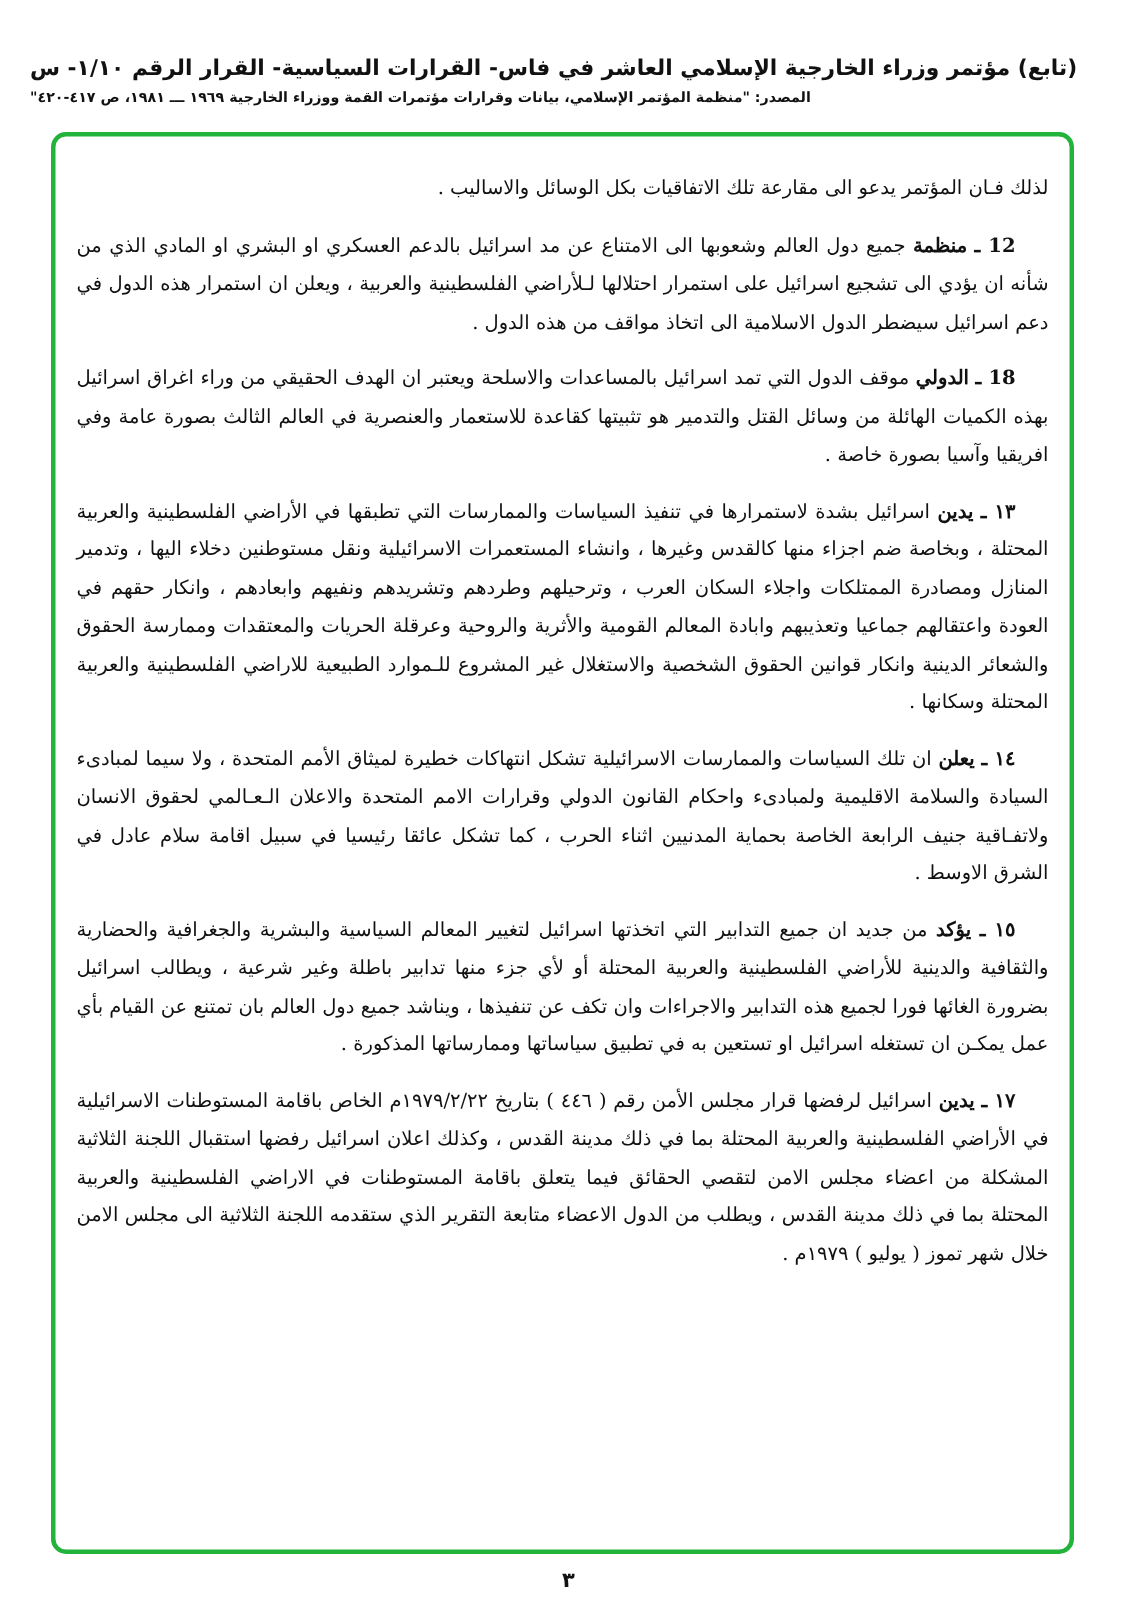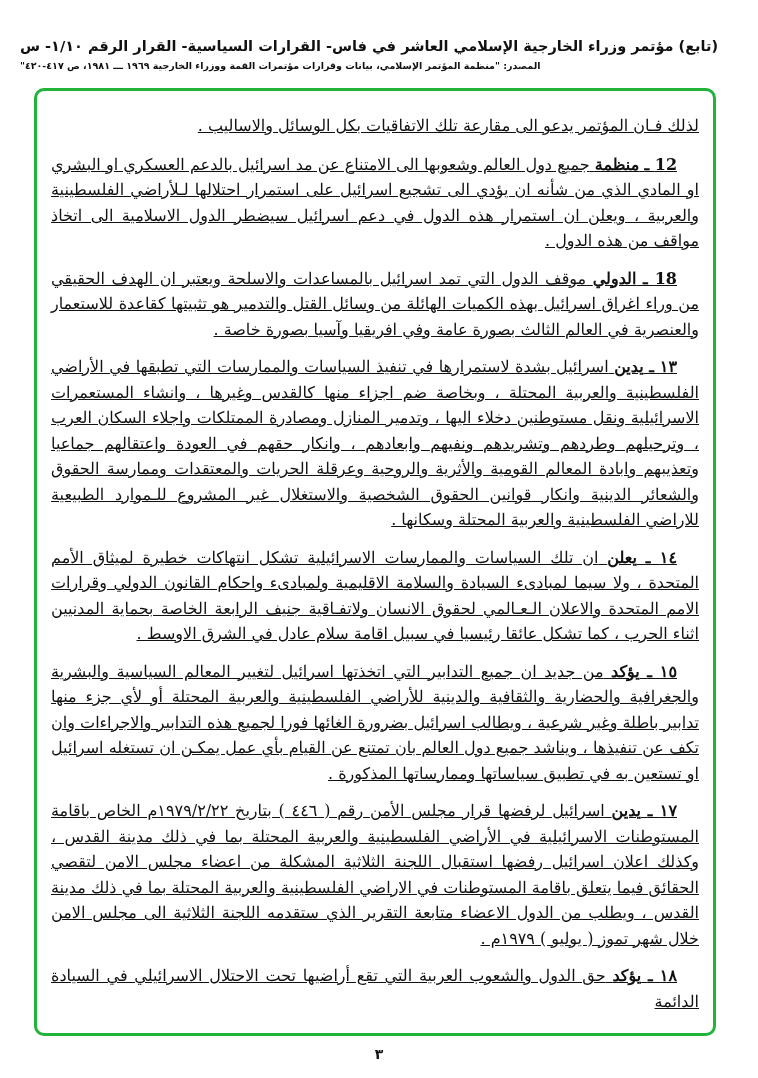--- a/index.html
+++ b/index.html
@@ -19,22 +19,22 @@
   .header .source {
     font-family: "DejaVu Sans", "Liberation Sans", sans-serif;
     font-weight: bold; font-size: 9.5px; line-height: 16px; margin: 0; margin-top: 2px;
   }
   .frame {
     position: absolute; top: 88px; left: 34px; width: 682px; height: 948px;
     border: 3px solid #22b33a; border-radius: 10px; box-sizing: border-box;
     padding: 22px 14px 0 14px; overflow: hidden; direction: rtl;
   }
   .para {
-    font-size: 16px; line-height: 25.5px; text-align: justify;
-    margin: 0 0 12px 0; text-align-last: right; text-decoration: underline;
+    font-size: 13px; line-height: 25.5px; text-align: justify;
+    margin: 0 0 12px 0; text-align-last: right;
   }
   .para.first { margin-bottom: 13px; }
   .para .indent { display: inline-block; width: 22px; }
   .para .num { font-weight: bold; }
   .para .lead { font-weight: bold; }
   .page-number {
     position: absolute; top: 1046px; left: 0; right: 0; text-align: center;
     font-family: "DejaVu Sans", "Liberation Sans", sans-serif; font-weight: bold; font-size: 14px;
   }
 </style>
@@ -56,16 +56,15 @@
 
   <p class="para"><span class="indent"></span><span class="num">١٣ ـ</span> <span class="lead">يدين</span> <span>اسرائيل بشدة لاستمرارها في تنفيذ السياسات والممارسات التي تطبقها في الأراضي الفلسطينية والعربية المحتلة ، وبخاصة ضم اجزاء منها كالقدس وغيرها ، وانشاء المستعمرات الاسرائيلية ونقل مستوطنين دخلاء اليها ، وتدمير المنازل ومصادرة الممتلكات واجلاء السكان العرب ، وترحيلهم وطردهم وتشريدهم ونفيهم وابعادهم ، وانكار حقهم في العودة واعتقالهم جماعيا وتعذيبهم وابادة المعالم القومية والأثرية والروحية وعرقلة الحريات والمعتقدات وممارسة الحقوق والشعائر الدينية وانكار قوانين الحقوق الشخصية والاستغلال غير المشروع للـموارد الطبيعية للاراضي الفلسطينية والعربية المحتلة وسكانها .</span></p>
 
   <p class="para"><span class="indent"></span><span class="num">١٤ ـ</span> <span class="lead">يعلن</span> <span>ان تلك السياسات والممارسات الاسرائيلية تشكل انتهاكات خطيرة لميثاق الأمم المتحدة ، ولا سيما لمبادىء السيادة والسلامة الاقليمية ولمبادىء واحكام القانون الدولي وقرارات الامم المتحدة والاعلان الـعـالمي لحقوق الانسان ولاتفـاقية جنيف الرابعة الخاصة بحماية المدنيين اثناء الحرب ، كما تشكل عائقا رئيسيا في سبيل اقامة سلام عادل في الشرق الاوسط .</span></p>
 
   <p class="para"><span class="indent"></span><span class="num">١٥ ـ</span> <span class="lead">يؤكد</span> <span>من جديد ان جميع التدابير التي اتخذتها اسرائيل لتغيير المعالم السياسية والبشرية والجغرافية والحضارية والثقافية والدينية للأراضي الفلسطينية والعربية المحتلة أو لأي جزء منها تدابير باطلة وغير شرعية ، ويطالب اسرائيل بضرورة الغائها فورا لجميع هذه التدابير والاجراءات وان تكف عن تنفيذها ، ويناشد جميع دول العالم بان تمتنع عن القيام بأي عمل يمكـن ان تستغله اسرائيل او تستعين به في تطبيق سياساتها وممارساتها المذكورة .</span></p>
 
 
   <p class="para"><span class="indent"></span><span class="num">١٧ ـ</span> <span class="lead">يدين</span> <span>اسرائيل لرفضها قرار مجلس الأمن رقم ( ٤٤٦ ) بتاريخ ١٩٧٩/٢/٢٢م الخاص باقامة المستوطنات الاسرائيلية في الأراضي الفلسطينية والعربية المحتلة بما في ذلك مدينة القدس ، وكذلك اعلان اسرائيل رفضها استقبال اللجنة الثلاثية المشكلة من اعضاء مجلس الامن لتقصي الحقائق فيما يتعلق باقامة المستوطنات في الاراضي الفلسطينية والعربية المحتلة بما في ذلك مدينة القدس ، ويطلب من الدول الاعضاء متابعة التقرير الذي ستقدمه اللجنة الثلاثية الى مجلس الامن خلال شهر تموز ( يوليو ) ١٩٧٩م .</span></p>
 
-  <p class="para"><span class="indent"></span><span class="num">١٨ ـ</span> <span class="lead">يؤكد</span> <span>حق الدول والشعوب العربية التي تقع أراضيها تحت الاحتلال الاسرائيلي في السيادة الدائمة</span></p>
 </div>
 
 <div class="page-number">٣</div>
 
 </body></html>

